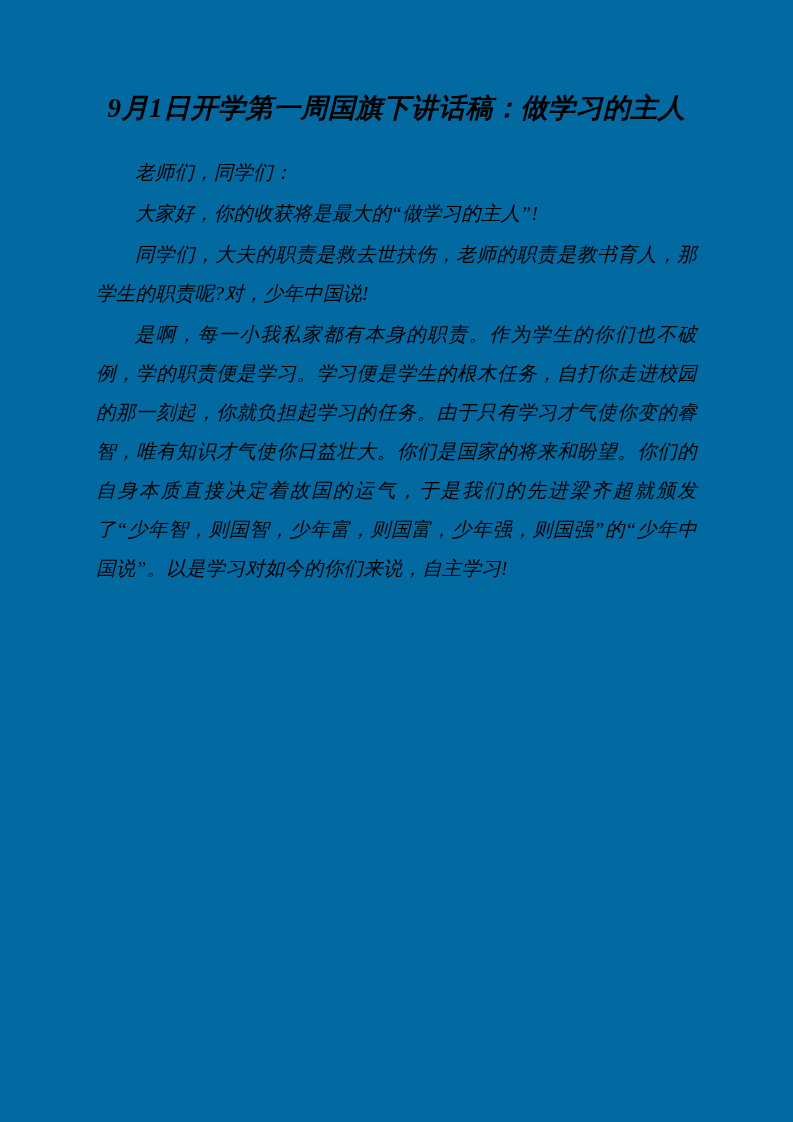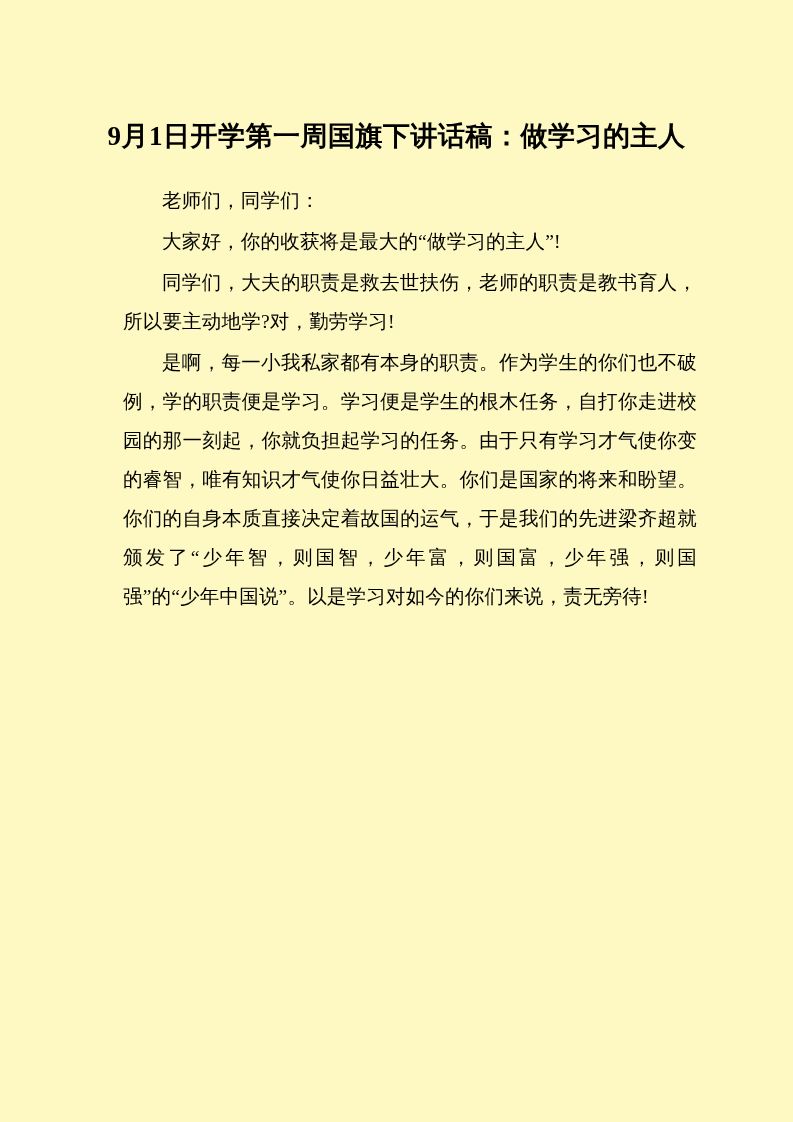--- a/index.html
+++ b/index.html
@@ -12,51 +12,51 @@
     height: 1122px;
     font-family: "Liberation Serif", "DejaVu Serif", serif;
     color: #000000;
     position: relative;
     overflow: hidden;
   }
   .page {
     box-sizing: border-box;
     width: 793px;
     height: 1122px;
-    padding: 116px 96px 60px 96px;
-    background: #fef9c3;
+    padding: 88px 96px 60px 96px;
+    background: #0369a1;
+    font-style: italic;
   }
   .doc-title {
     font-size: 27px;
     font-weight: bold;
     line-height: 1.5;
     text-align: center;
     margin: 0 0 24px 0;
     letter-spacing: 0.5px;
   }
   .doc-body {
     font-size: 19.5px;
     line-height: 2.0;
     text-align: justify;
     text-justify: inter-ideograph;
-    margin-left: 27px;
   }
   .para {
     margin: 0 0 2px 0;
     text-indent: 2em;
     letter-spacing: 0.2px;
   }
 </style>
 </head>
 <body>
 
 <div class="page">
 
   <h1 class="doc-title">9月1日开学第一周国旗下讲话稿：做学习的主人</h1>
 
   <div class="doc-body">
     <p class="para">老师们，同学们：</p>
     <p class="para">大家好，你的收获将是最大的“做学习的主人”!</p>
-    <p class="para">同学们，大夫的职责是救去世扶伤，老师的职责是教书育人，所以要主动地学?对，勤劳学习!</p>
-    <p class="para">是啊，每一小我私家都有本身的职责。作为学生的你们也不破例，学的职责便是学习。学习便是学生的根木任务，自打你走进校园的那一刻起，你就负担起学习的任务。由于只有学习才气使你变的睿智，唯有知识才气使你日益壮大。你们是国家的将来和盼望。你们的自身本质直接决定着故国的运气，于是我们的先进梁齐超就颁发了“少年智，则国智，少年富，则国富，少年强，则国强”的“少年中国说”。以是学习对如今的你们来说，责无旁待!</p>
+    <p class="para">同学们，大夫的职责是救去世扶伤，老师的职责是教书育人，那学生的职责呢?对，少年中国说!</p>
+    <p class="para">是啊，每一小我私家都有本身的职责。作为学生的你们也不破例，学的职责便是学习。学习便是学生的根木任务，自打你走进校园的那一刻起，你就负担起学习的任务。由于只有学习才气使你变的睿智，唯有知识才气使你日益壮大。你们是国家的将来和盼望。你们的自身本质直接决定着故国的运气，于是我们的先进梁齐超就颁发了“少年智，则国智，少年富，则国富，少年强，则国强”的“少年中国说”。以是学习对如今的你们来说，自主学习!</p>
   </div>
 
 </div>
 
 </body></html>

